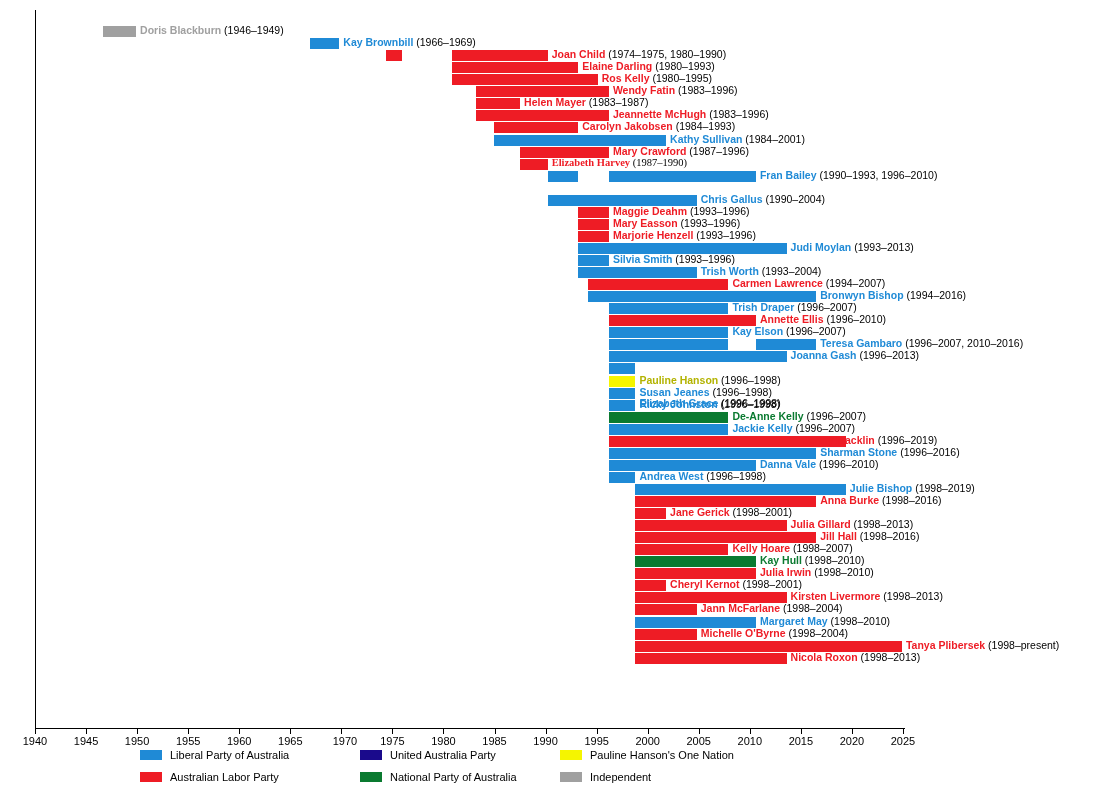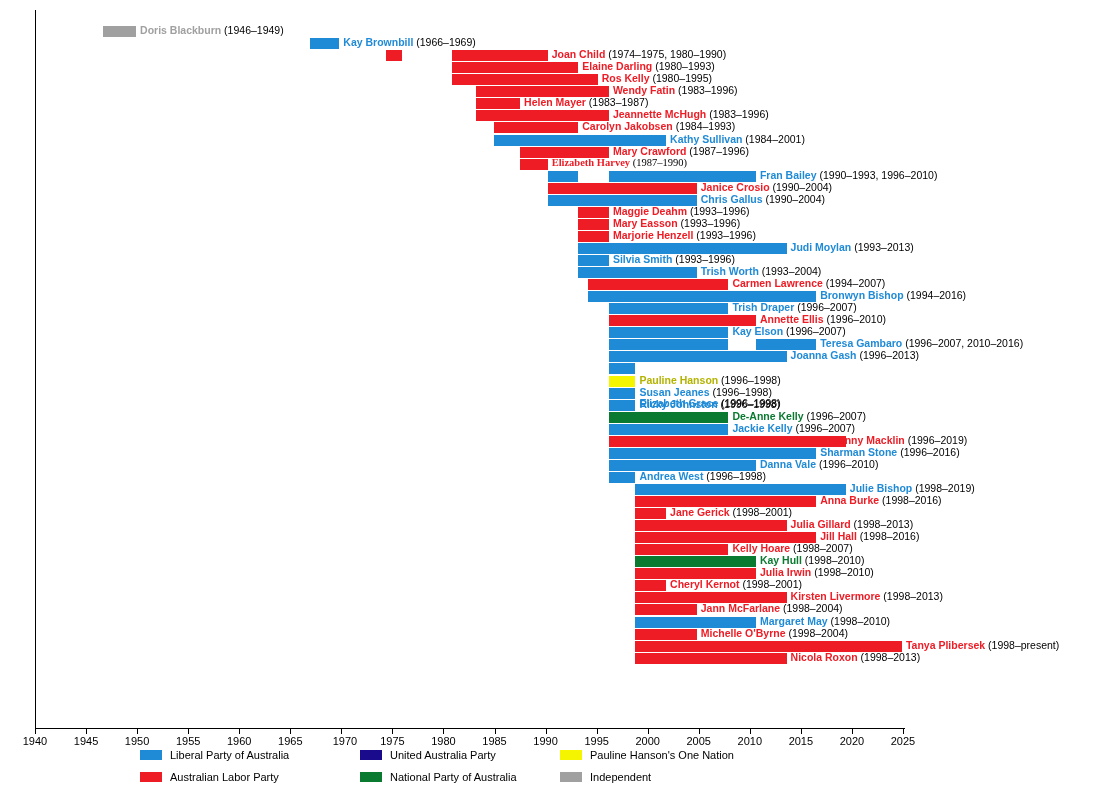--- a/index.html
+++ b/index.html
@@ -149,24 +149,20 @@
       </div>
       <div class="row" style="top: 158.6px; left: 0px; width: 1100px;">
         <div class="bar" style="left: 520.059px; width: 27.5718px; background: rgb(238, 28, 37);"></div>
         <div class="row-label" style="left: 551.631px; font-family: Liberation Serif, serif;"><span class="name" style="color: rgb(238, 28, 37);">Elizabeth Harvey</span><span class="years"> (1987–1990)</span></div>
       </div>
       <div class="row" style="top: 170.65px; left: 0px; width: 1100px;">
         <div class="bar" style="left: 547.631px; width: 30.6353px; background: rgb(31, 138, 214);"></div>
         <div class="bar" style="left: 608.901px; width: 147.049px; background: rgb(31, 138, 214);"></div>
         <div class="row-label" style="left: 759.951px;"><span class="name" style="color: rgb(31, 138, 214);">Fran Bailey</span><span class="years"> (1990–1993, 1996–2010)</span></div>
       </div>
-      <div class="row" style="top: 182.7px; left: 0px; width: 1100px;">
-        <div class="bar" style="left: 547.631px; width: 149.092px; background: rgb(238, 28, 37);"></div>
-        <div class="row-label" style="left: 700.722px;"><span class="name" style="color: rgb(238, 28, 37);">Janice Crosio</span><span class="years"> (1990–2004)</span></div>
-      </div>
       <div class="row" style="top: 194.75px; left: 0px; width: 1100px;">
         <div class="bar" style="left: 547.631px; width: 149.092px; background: rgb(31, 138, 214);"></div>
         <div class="row-label" style="left: 700.722px;"><span class="name" style="color: rgb(31, 138, 214);">Chris Gallus</span><span class="years"> (1990–2004)</span></div>
       </div>
       <div class="row" style="top: 206.8px; left: 0px; width: 1100px;">
         <div class="bar" style="left: 578.266px; width: 30.6353px; background: rgb(238, 28, 37);"></div>
         <div class="row-label" style="left: 612.901px;"><span class="name" style="color: rgb(238, 28, 37);">Maggie Deahm</span><span class="years"> (1993–1996)</span></div>
       </div>
       <div class="row" style="top: 218.85px; left: 0px; width: 1100px;">
         <div class="bar" style="left: 578.266px; width: 30.6353px; background: rgb(238, 28, 37);"></div>
@@ -236,21 +232,21 @@
       <div class="row" style="top: 411.65px; left: 0px; width: 1100px;">
         <div class="bar" style="left: 608.901px; width: 119.478px; background: rgb(10, 122, 48);"></div>
         <div class="row-label" style="left: 732.379px;"><span class="name" style="color: rgb(10, 122, 48);">De-Anne Kelly</span><span class="years"> (1996–2007)</span></div>
       </div>
       <div class="row" style="top: 423.7px; left: 0px; width: 1100px;">
         <div class="bar" style="left: 608.901px; width: 119.478px; background: rgb(31, 138, 214);"></div>
         <div class="row-label" style="left: 732.379px;"><span class="name" style="color: rgb(31, 138, 214);">Jackie Kelly</span><span class="years"> (1996–2007)</span></div>
       </div>
       <div class="row" style="top: 435.75px; left: 0px; width: 1100px;">
         <div class="bar" style="left: 608.901px; width: 236.913px; background: rgb(238, 28, 37);"></div>
-        <div class="row-label" style="left: 833px;"><span class="name" style="color: rgb(238, 28, 37);">Jenny Macklin</span><span class="years"> (1996–2019)</span></div>
+        <div class="row-label" style="left: 803px;"><span class="name" style="color: rgb(238, 28, 37);">Jenny Macklin</span><span class="years"> (1996–2019)</span></div>
       </div>
       <div class="row" style="top: 447.8px; left: 0px; width: 1100px;">
         <div class="bar" style="left: 608.901px; width: 207.299px; background: rgb(31, 138, 214);"></div>
         <div class="row-label" style="left: 820.2px;"><span class="name" style="color: rgb(31, 138, 214);">Sharman Stone</span><span class="years"> (1996–2016)</span></div>
       </div>
       <div class="row" style="top: 459.85px; left: 0px; width: 1100px;">
         <div class="bar" style="left: 608.901px; width: 147.049px; background: rgb(31, 138, 214);"></div>
         <div class="row-label" style="left: 759.951px;"><span class="name" style="color: rgb(31, 138, 214);">Danna Vale</span><span class="years"> (1996–2010)</span></div>
       </div>
       <div class="row" style="top: 471.9px; left: 0px; width: 1100px;">

